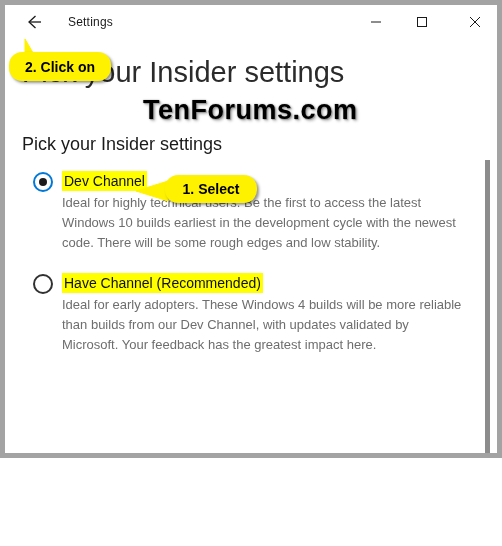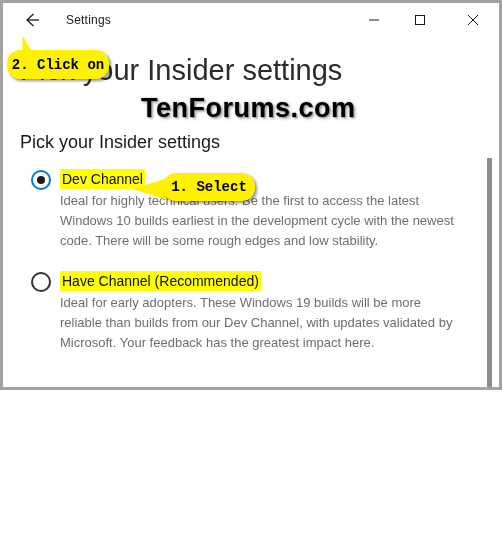--- a/index.html
+++ b/index.html
@@ -10,23 +10,23 @@
   body {
     width: 502px;
     height: 546px;
     font-family: "Liberation Sans", sans-serif;
     overflow: hidden;
   }
   .window {
     position: absolute;
     left: 0; top: 0;
     width: 502px;
-    height: 390px;
+    height: 458px;
     box-sizing: border-box;
-    border: 3px solid #a3a3a3;
+    border: 5px solid #a3a3a3;
     background: #ffffff;
     overflow: hidden;
   }
   
   .titlebar {
     position: absolute;
     left: 1px; top: 1px;
     width: 500px;
     height: 32px;
     background: #ffffff;
@@ -211,21 +211,20 @@
     border-radius: 13px;
     box-shadow: 2px 2px 3px rgba(0,0,0,.42);
     font-size: 14px;
     font-weight: bold;
     color: #000000;
     display: flex;
     align-items: center;
     justify-content: center;
     white-space: nowrap;
     z-index: 40;
-    font-family: Liberation Mono, monospace;
   }
   #callout-click-on {
     left: 4px;
     top: 47px;
     width: 102px;
     height: 29px;
   }
   #callout-select {
     left: 160px;
     top: 170px;
@@ -297,21 +296,21 @@
 
       <div class="radio-item">
         <span class="radio-mark checked"></span>
         <span class="radio-label">Dev Channel</span>
         <p class="radio-desc">Ideal for highly technical users. Be the first to access the latest Windows 10 builds earliest in the development cycle with the newest code. There will be some rough edges and low stability.</p>
       </div>
 
       <div class="radio-item">
         <span class="radio-mark"></span>
         <span class="radio-label">Have Channel (Recommended)</span>
-        <p class="radio-desc">Ideal for early adopters. These Windows 19 builds will be more reliable than builds from our Dev Channel, with updates validated by Microsoft. Your feedback has the greatest impact here.</p>
+        <p class="radio-desc">Ideal for early adopters. These Windows 4 builds will be more reliable than builds from our Dev Channel, with updates validated by Microsoft. Your feedback has the greatest impact here.</p>
       </div>
 
 
     </div>
 
     <div class="footer-links">
 
       <div class="link-row">
         <span class="link-icon">
           <svg width="22" height="22" viewBox="0 0 22 22">

